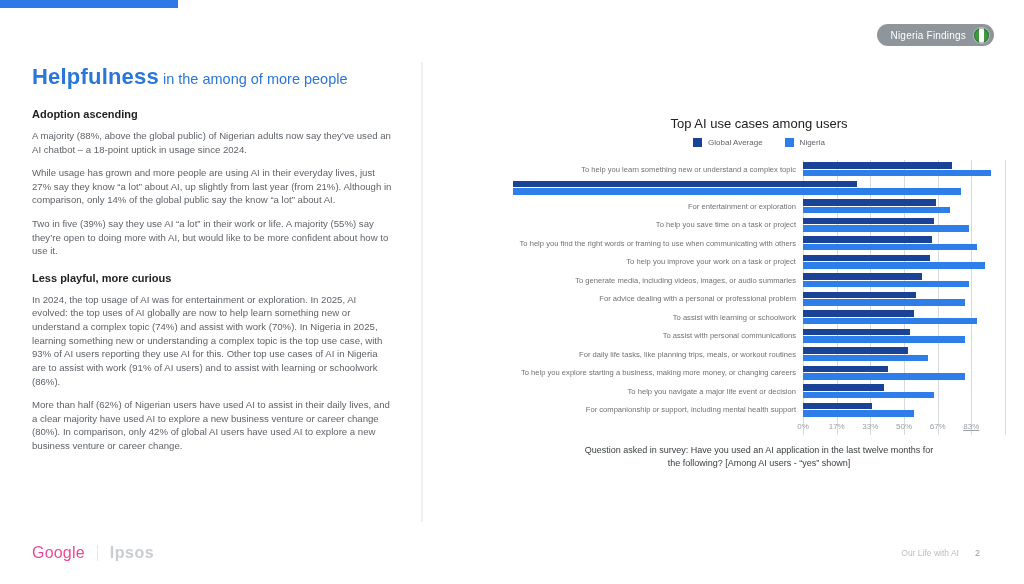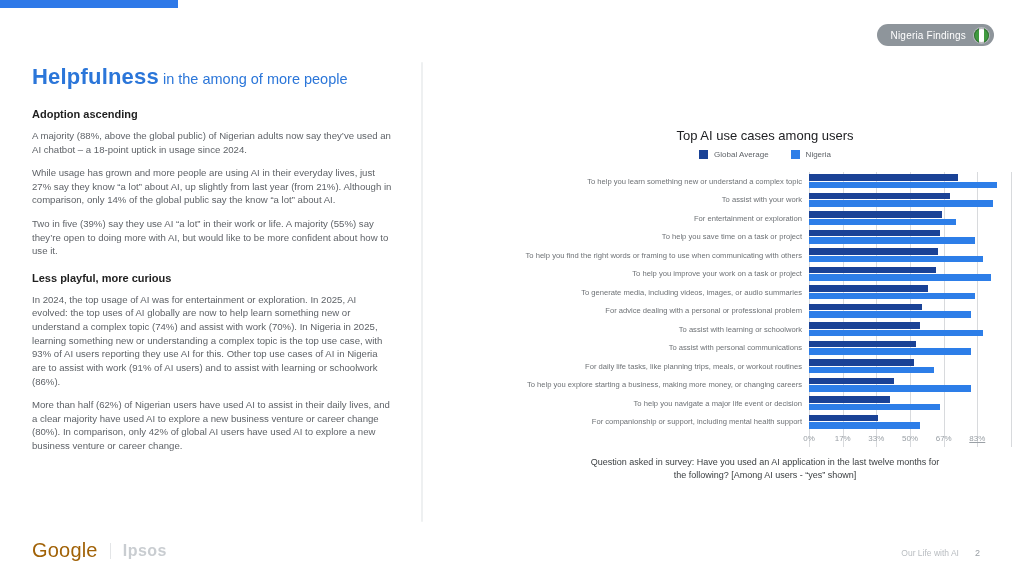--- a/index.html
+++ b/index.html
@@ -17,21 +17,21 @@
 
   .left-col { position:absolute; left:32px; top:64px; width:360px; }
   .main-title { color:#2b76d9; margin-bottom:18px; }
   .main-title .big { font-size:22px; font-weight:700; letter-spacing:.2px; }
   .main-title .small { font-size:14.5px; font-weight:400; }
   .sec-heading { font-size:11px; font-weight:700; color:#1f1f1f; margin:14px 0 9px; }
   .para { font-size:9.6px; line-height:1.42; color:#5f6368; margin-bottom:10px; }
 
   .divider { position:absolute; left:421px; top:62px; width:2px; height:460px; background:#eef0f1; border-radius:2px; }
 
-  .chart-wrap { position:absolute; left:513px; top:128px; width:492px;margin-left:6px; }
+  .chart-wrap { position:absolute; left:513px; top:116px; width:492px; }
   .chart-title { text-align:center; font-size:13px; color:#202124; margin-bottom:7px; }
   .legend { display:flex; justify-content:center; gap:22px; margin-bottom:13px; }
   .legend-item { display:flex; align-items:center; gap:6px;text-align:center; }
   .legend-swatch { width:9px; height:9px; }
   .legend-label { font-size:8px; color:#5f6368; }
 
   .plot-area { position:relative; }
   .grid { position:absolute; left:290px; right:0; top:0; bottom:0; z-index:0; }
   .grid-line { position:absolute; top:0; bottom:0; width:1px; background:#d8dadd; }
 
@@ -40,21 +40,21 @@
                white-space:nowrap; overflow:visible; }
   .bars-stack { flex:1; display:flex; flex-direction:column; gap:1px; }
   .bar { height:6.4px; }
 
   .axis { position:relative; margin-left:290px; height:13px; margin-top:3px; }
   .axis-tick { position:absolute; top:0; transform:translateX(-50%); font-size:8px; color:#9aa0a6; }
 
   .footnote { margin-top:9px; text-align:center; font-size:9px; line-height:1.45; color:#3c4043; }
 
   .footer-left { position:absolute; left:32px; bottom:22px; display:flex; align-items:center; gap:12px; }
-  .brand-google { font-size:20px; color:#a16207; letter-spacing:.2px;text-align:center; }
+  .brand-google { font-size:16px; color:#ec4899; letter-spacing:.2px;text-align:center; }
   .brand-sep { width:1px; height:16px; background:#e3e5e7; }
   .brand-ipsos { font-size:16px; font-weight:700; color:#c9cdd1; letter-spacing:.5px; }
   .footer-right { position:absolute; right:44px; bottom:26px; display:flex; align-items:baseline; gap:16px; }
   .doc-title { font-size:8.5px; color:#b9bdc1; }
   .page-num { font-size:9px; color:#9aa0a6; }
 </style>
 </head>
 <body>
 
 <div class="slide">
@@ -107,21 +107,20 @@
         </div>
       <div id="rows">
           <div class="chart-row">
             <div class="bar-label">To help you learn something new or understand a complex topic</div>
             <div class="bars-stack">
               <div class="bar" style="width: 74%; background: rgb(26, 66, 150);"></div>
               <div class="bar" style="width: 93%; background: rgb(45, 126, 232);"></div>
             </div>
           </div>
           <div class="chart-row">
-            <div class="bar-label">To assist with your work</div>
             <div class="bars-stack">
               <div class="bar" style="width: 70%; background: rgb(26, 66, 150);"></div>
               <div class="bar" style="width: 91%; background: rgb(45, 126, 232);"></div>
             </div>
           </div>
           <div class="chart-row">
             <div class="bar-label">For entertainment or exploration</div>
             <div class="bars-stack">
               <div class="bar" style="width: 66%; background: rgb(26, 66, 150);"></div>
               <div class="bar" style="width: 73%; background: rgb(45, 126, 232);"></div>

